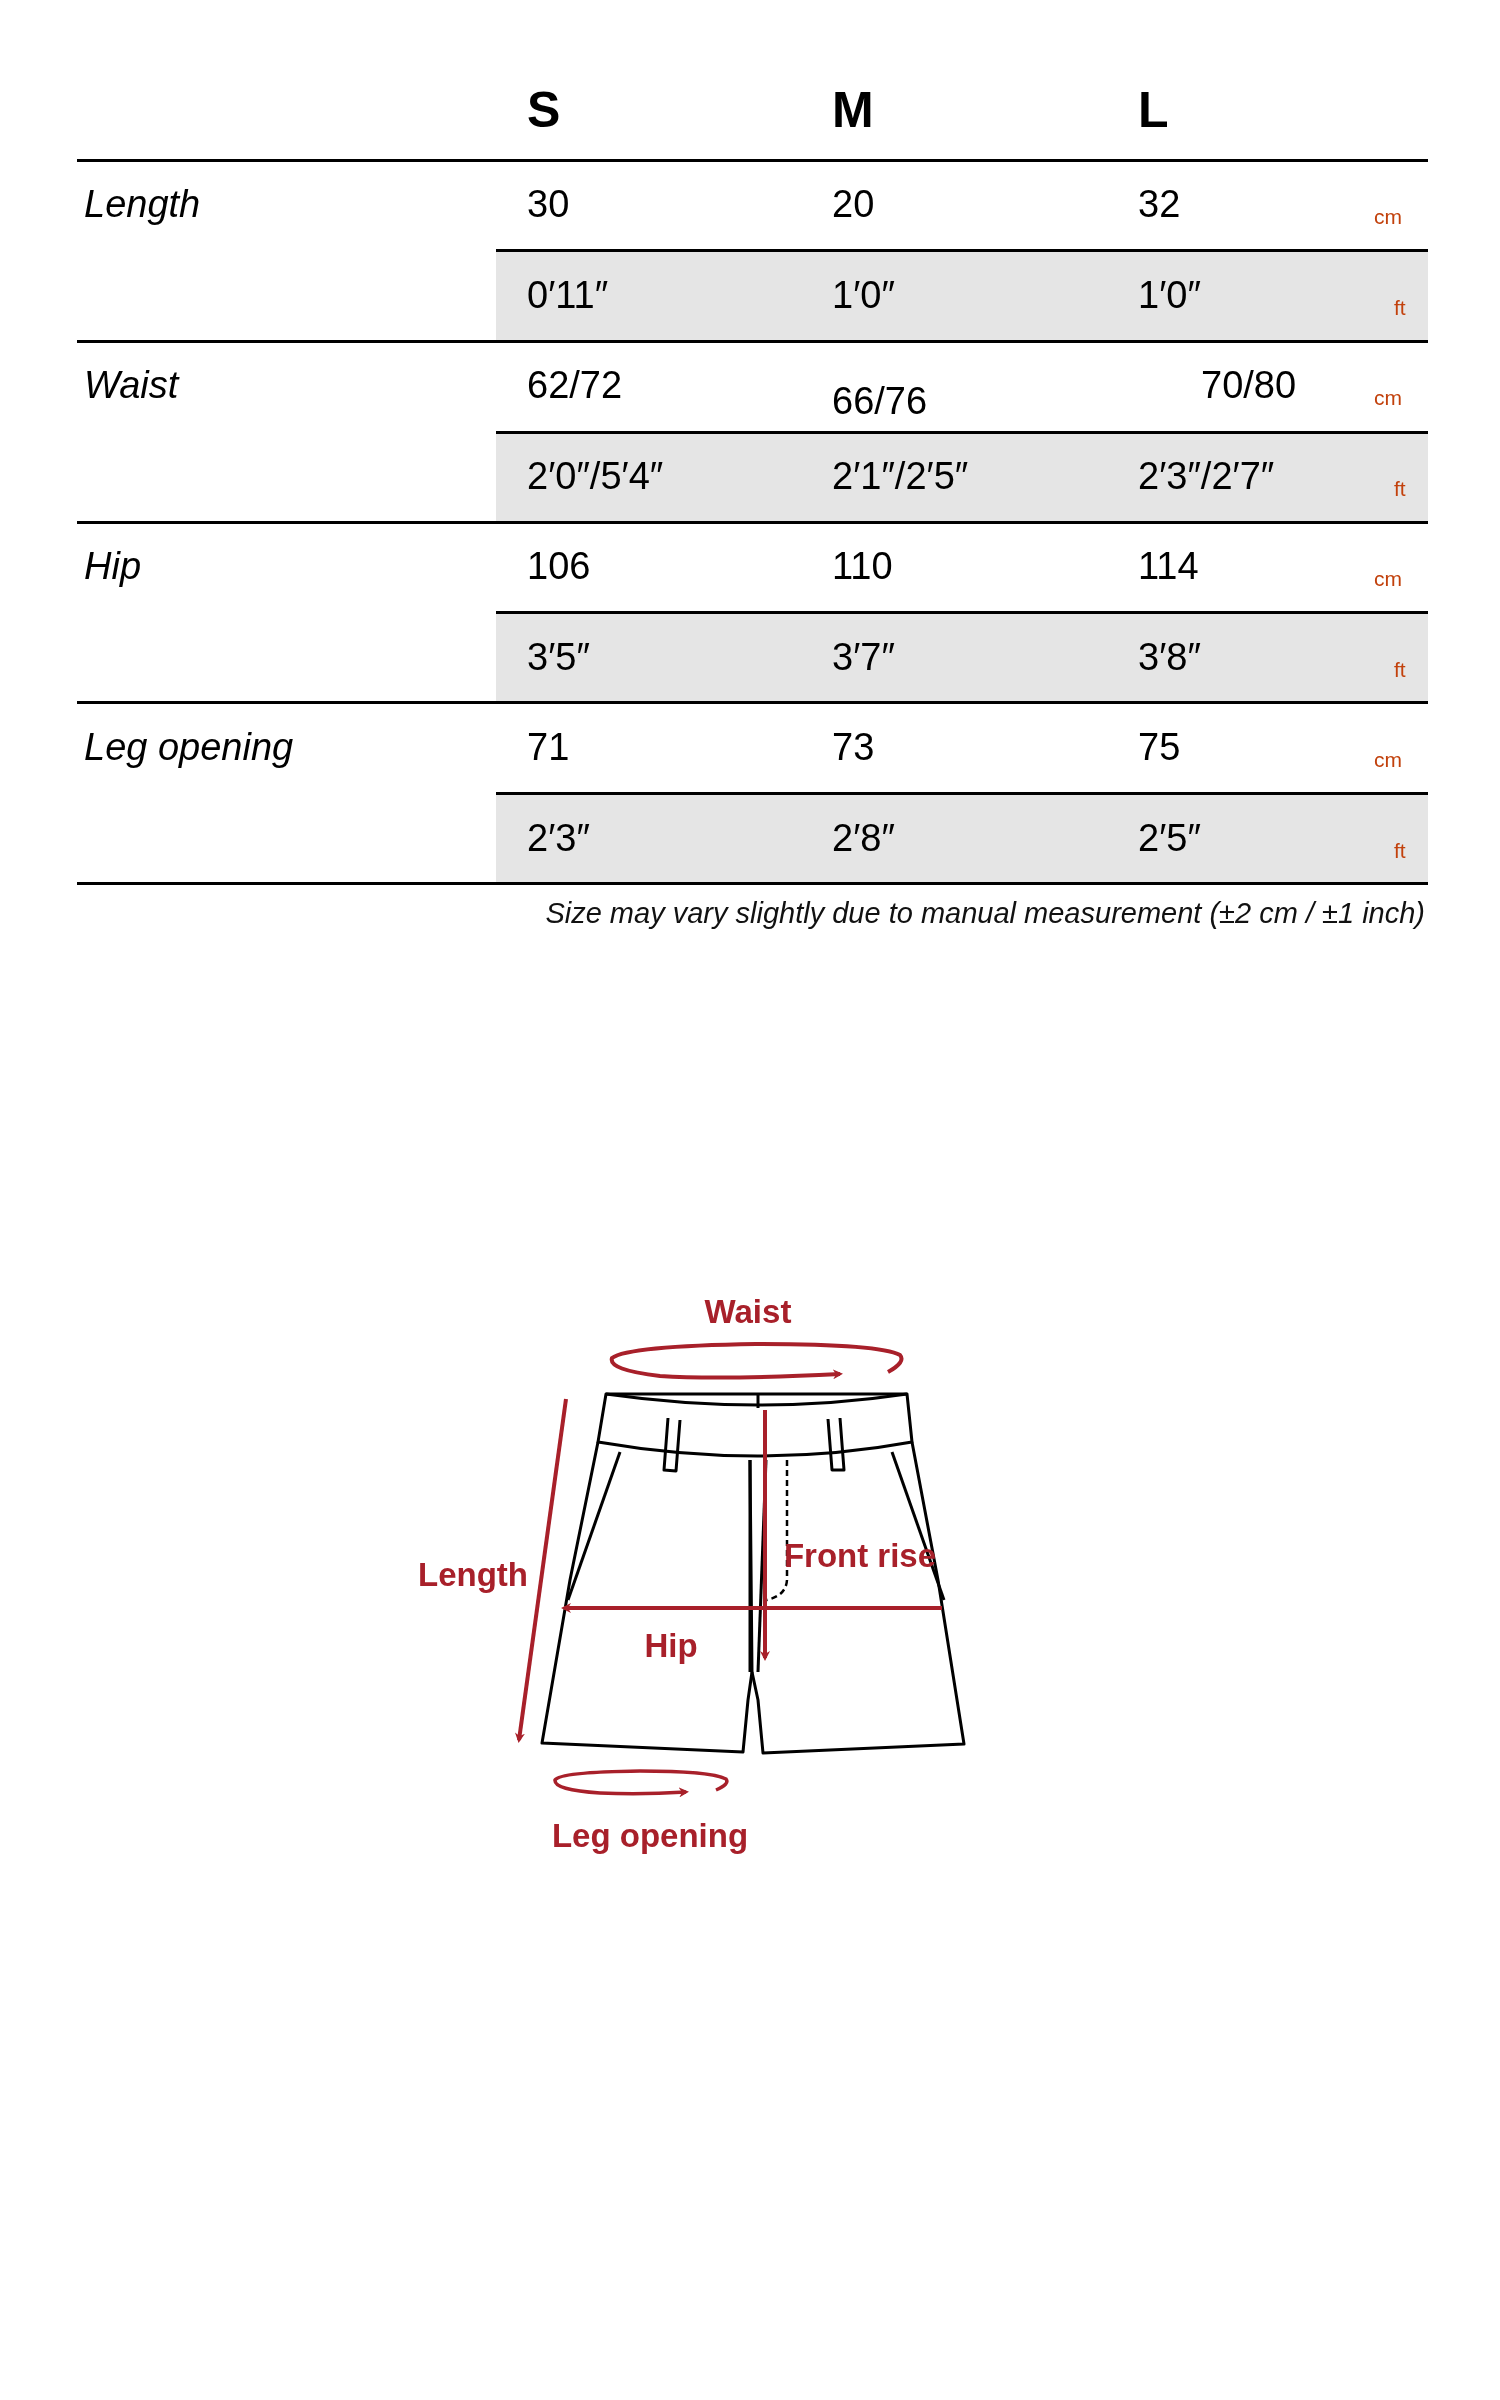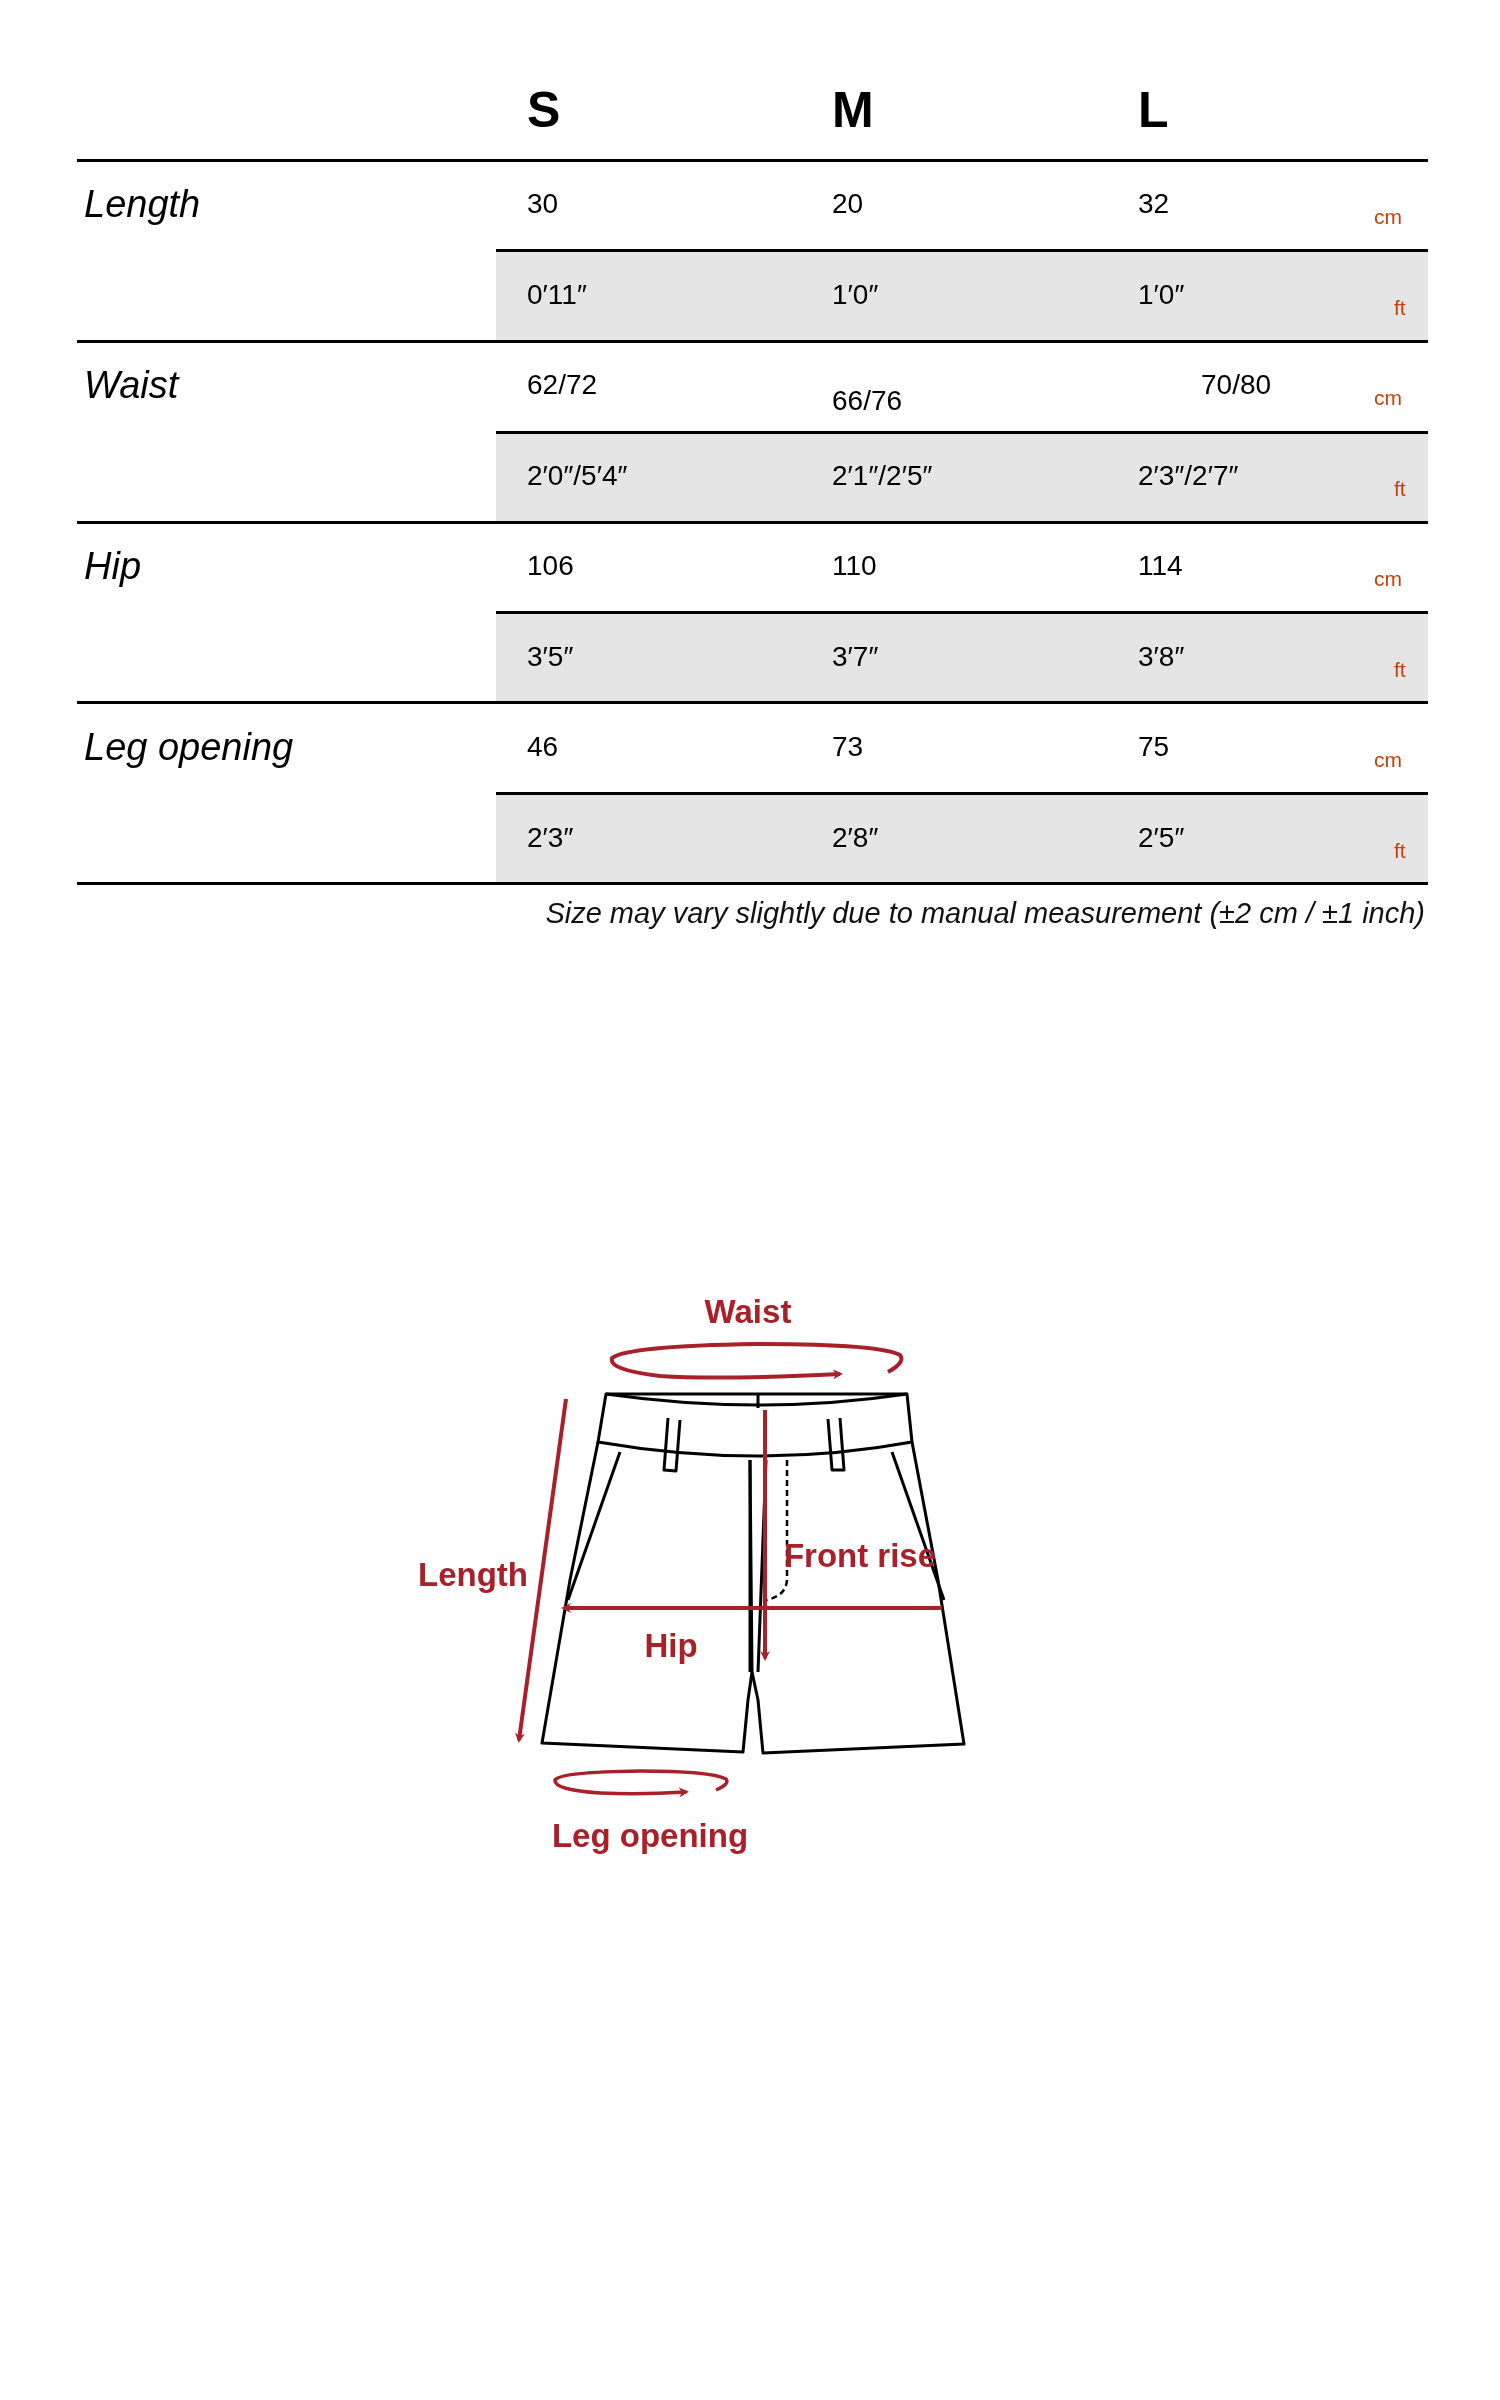--- a/index.html
+++ b/index.html
@@ -4,21 +4,21 @@
 <style>
   html, body { margin:0; padding:0; background:#ffffff; }
   body { width:1500px; height:2400px; position:relative; overflow:hidden;
          font-family:"Liberation Sans", sans-serif; color:#000; }
   .size-table { position:absolute; left:77px; top:0; width:1351px; }
   .hdr { position:absolute; top:80px; font-weight:bold; font-size:50px; line-height:60px; }
   .hline { position:absolute; left:0; width:1351px; height:3px; background:#000; }
   .hline.short { left:419px; width:932px; }
   .gray { position:absolute; left:419px; width:932px; background:#e5e5e5; }
   .label { position:absolute; left:7px; font-style:italic; font-size:38px; line-height:46px; }
-  .val { position:absolute; font-size:28px; line-height:46px; }
+  .val { position:absolute; font-size:38px; line-height:46px; }
   .unit { position:absolute; font-size:21px; color:#c2410c; line-height:24px; }
   .note { position:absolute; left:517px; top:897px; width:908px; text-align:right;
           font-style:italic; font-size:29px; color:#111; }
   .diagram { position:absolute; left:0; top:1250px; width:1500px; height:650px; }
   .diagram text { font-family:"Liberation Sans", sans-serif; font-weight:bold; }
 </style>
 </head>
 <body>
 
 <div class="size-table">
@@ -66,21 +66,21 @@
   <div class="val" style="top:543px;left:450px">106</div>
   <div class="val" style="top:543px;left:755px">110</div>
   <div class="val" style="top:543px;left:1061px">114</div>
   <div class="unit" style="top:567px;left:1297px">cm</div>
   <div class="val" style="top:634px;left:450px">3′5″</div>
   <div class="val" style="top:634px;left:755px">3′7″</div>
   <div class="val" style="top:634px;left:1061px">3′8″</div>
   <div class="unit" style="top:658px;left:1317px">ft</div>
 
   <div class="label" style="top:724px">Leg opening</div>
-  <div class="val" style="top:724px;left:450px">46</div>
+  <div class="val" style="top:724px;left:450px">71</div>
   <div class="val" style="top:724px;left:755px">73</div>
   <div class="val" style="top:724px;left:1061px">75</div>
   <div class="unit" style="top:748px;left:1297px">cm</div>
   <div class="val" style="top:815px;left:450px">2′3″</div>
   <div class="val" style="top:815px;left:755px">2′8″</div>
   <div class="val" style="top:815px;left:1061px">2′5″</div>
   <div class="unit" style="top:839px;left:1317px">ft</div>
 </div>
 
 <div class="note">Size may vary slightly due to manual measurement (±2 cm / ±1 inch)</div>

